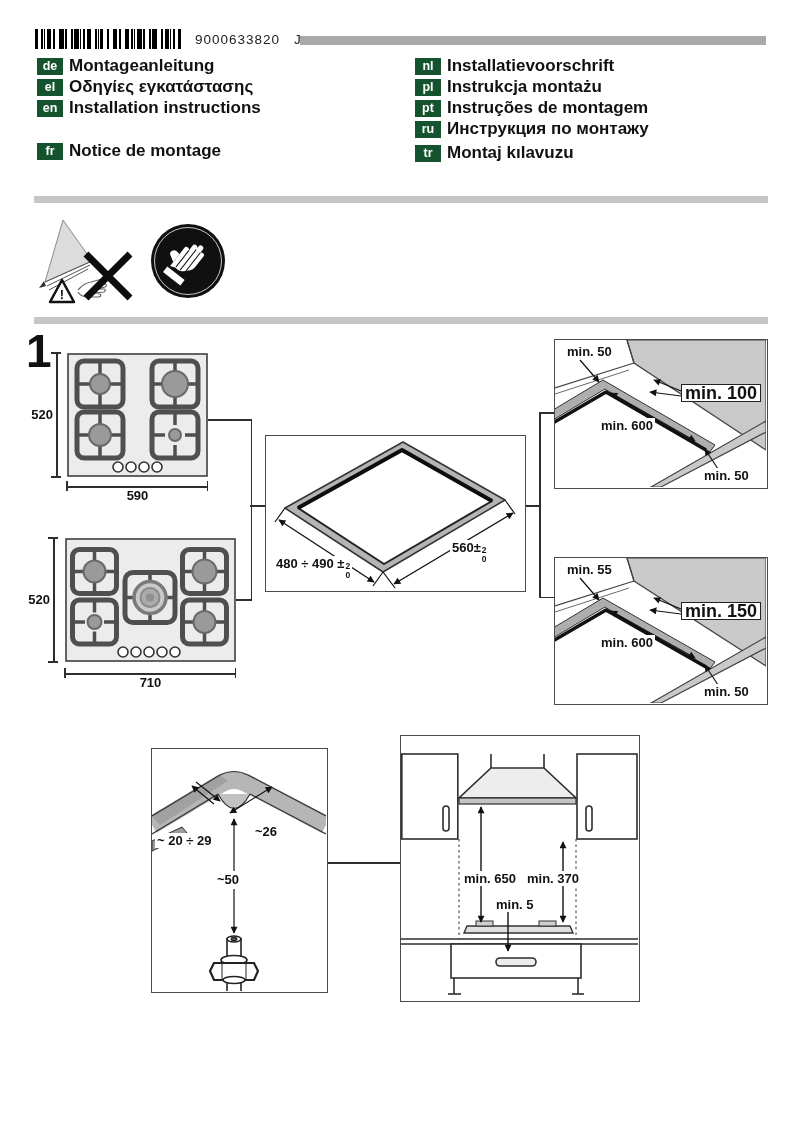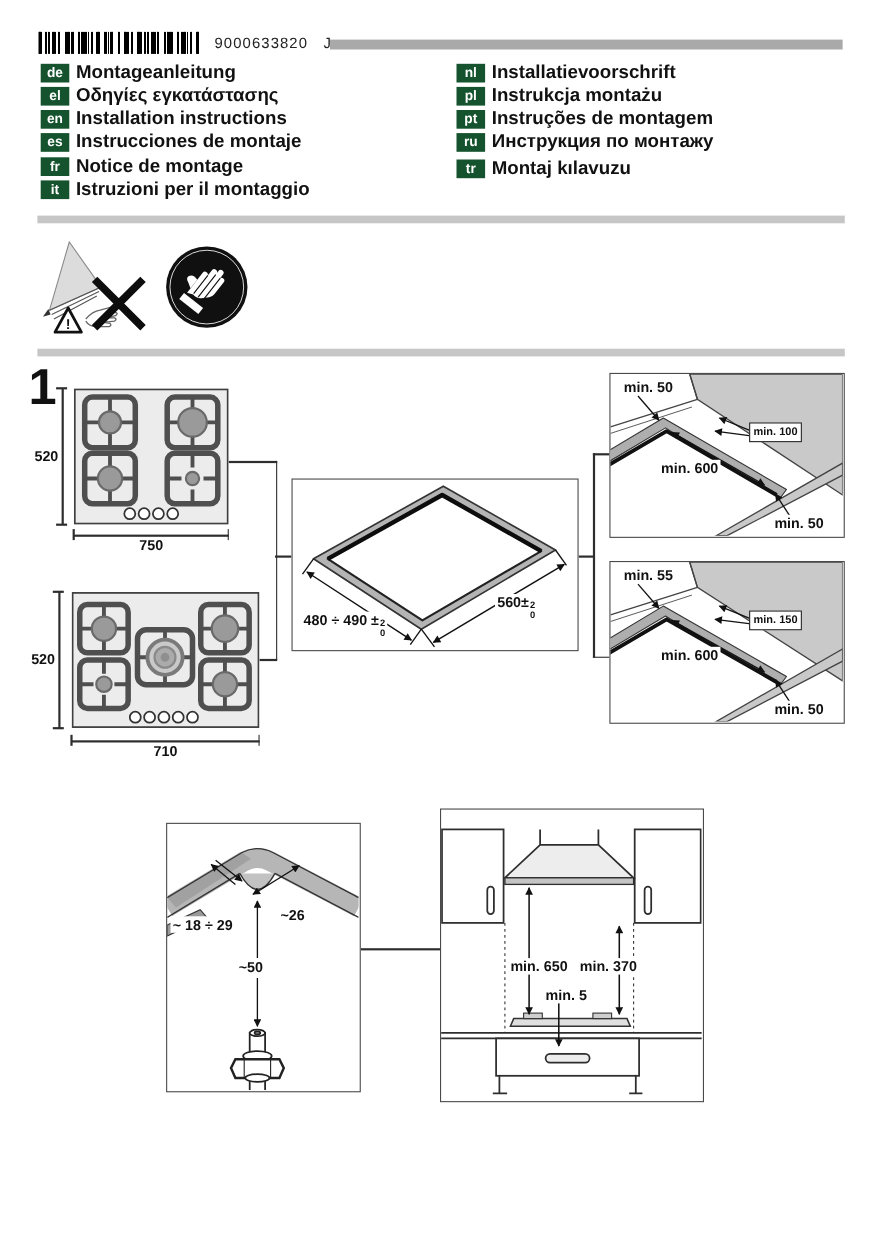--- a/index.html
+++ b/index.html
@@ -25,21 +25,21 @@
   .hline{position:absolute;height:1.5px;background:#2e2e2e;}
   .vline{position:absolute;width:1.5px;background:#2e2e2e;}
   .box{position:absolute;border:1.5px solid #4a4a4a;background:#fff;box-sizing:border-box;}
   .dim{position:absolute;font-weight:bold;font-size:13px;white-space:nowrap;}
   .dim.bg{background:#fff;padding:0 2px;text-align:center;}
   .dim.ctr{text-align:center;}
   .dim.rt{text-align:right;}
   .tkv{position:absolute;width:1.5px;height:10px;background:#2e2e2e;}
   .tkh{position:absolute;width:10px;height:1.5px;background:#2e2e2e;}
   .fignum{position:absolute;left:26px;top:328px;font-size:46px;font-weight:bold;line-height:1;}
-  .wlabel{position:absolute;background:#fff;border:1px solid #222;font-weight:bold;font-size:10px;
+  .wlabel{position:absolute;background:#fff;border:1px solid #222;font-weight:bold;font-size:18px;
           padding:0 3px;line-height:16px;white-space:nowrap;}
   .tol{display:inline-flex;flex-direction:column;font-size:8.5px;line-height:1.05;
        font-weight:bold;vertical-align:-1px;margin-left:1px;}
   .tol i{font-style:normal;}
 </style>
 </head>
 <body>
 
 <div class="page">
 
@@ -54,31 +54,23 @@
     <span class="lang-title">Montageanleitung</span>
   </div>
   <div class="lang-row" style="left:37px;top:78px">
     <span class="lang-badge">el</span>
     <span class="lang-title">Οδηγίες εγκατάστασης</span>
   </div>
   <div class="lang-row" style="left:37px;top:99px">
     <span class="lang-badge">en</span>
     <span class="lang-title">Installation instructions</span>
   </div>
-  <div class="lang-row" style="left:37px;top:120px">
-    <span class="lang-badge">es</span>
-    <span class="lang-title">Instrucciones de montaje</span>
-  </div>
   <div class="lang-row" style="left:37px;top:142px">
     <span class="lang-badge">fr</span>
     <span class="lang-title">Notice de montage</span>
-  </div>
-  <div class="lang-row" style="left:37px;top:163px">
-    <span class="lang-badge">it</span>
-    <span class="lang-title">Istruzioni per il montaggio</span>
   </div>
 
   <div class="lang-row" style="left:415px;top:57px">
     <span class="lang-badge">nl</span>
     <span class="lang-title">Installatievoorschrift</span>
   </div>
   <div class="lang-row" style="left:415px;top:78px">
     <span class="lang-badge">pl</span>
     <span class="lang-title">Instrukcja montażu</span>
   </div>
@@ -147,21 +139,21 @@
         <circle cx="90" cy="114" r="5"></circle>
     </g>
   </svg>
   <div class="vline" style="left:56px;top:353px;height:124px"></div>
   <div class="tkh" style="left:51px;top:352px"></div>
   <div class="tkh" style="left:51px;top:476px"></div>
   <div class="dim rt" style="left:28px;top:407px;width:25px">520</div>
   <div class="hline" style="left:67px;top:486px;width:141px"></div>
   <div class="tkv" style="left:66px;top:481px"></div>
   <div class="tkv" style="left:206.5px;top:481px"></div>
-  <div class="dim ctr" style="left:67px;top:488px;width:141px">750</div>
+  <div class="dim ctr" style="left:67px;top:488px;width:141px">590</div>
 
   <svg class="abs" style="left:65px;top:538px" width="171" height="124" viewBox="0 0 171 124">
     <rect x="1" y="1" width="169" height="122" fill="#ececec" stroke="#3f3f3f" stroke-width="1.6"></rect>
     <g stroke="#4f4f4f" fill="none">
       <rect x="7.5" y="11.5" width="44" height="44" rx="7" stroke-width="5"></rect>
       <path d="M29.5,11.5 V24 M29.5,43 V55.5 M7.5,33.5 H20 M39,33.5 H51.5" stroke-width="3.5"></path>
       <rect x="117.5" y="11.5" width="44" height="44" rx="7" stroke-width="5"></rect>
       <path d="M139.5,11.5 V24 M139.5,43 V55.5 M117.5,33.5 H130 M149,33.5 H161.5" stroke-width="3.5"></path>
       <rect x="7.5" y="62" width="44" height="44" rx="7" stroke-width="5"></rect>
       <path d="M29.5,62 V74.5 M29.5,93.5 V106 M7.5,84 H20 M39,84 H51.5" stroke-width="3.5"></path>
@@ -253,21 +245,21 @@
       <line x1="126" y1="56" x2="95" y2="52" stroke="#111" stroke-width="1.2" marker-end="url(#mCl1)"></line>
       <line x1="56" y1="53" x2="140" y2="101" stroke="#111" stroke-width="1.2" marker-start="url(#mCl1)" marker-end="url(#mCl1)"></line>
       <line x1="163" y1="129" x2="150" y2="109" stroke="#111" stroke-width="1.2" marker-end="url(#mCl1)"></line>
     </svg>
     <div class="dim" style="left:12px;top:4px">min. 50</div>
     <div class="wlabel" style="left:126px;top:44px">min. 100</div>
     <div class="dim bg" style="left:44px;top:78px">min. 600</div>
     <div class="dim bg" style="left:147px;top:128px">min. 50</div>
   </div>
 
-  <div class="box" style="left:554px;top:510px;width:214px;height:148px">
+  <div class="box" style="left:554px;top:557px;width:214px;height:148px">
     <svg width="211" height="145" viewBox="0 0 211 145">
       <defs>
         <marker id="mCl2" viewBox="0 0 10 10" refX="9" refY="5" markerWidth="9" markerHeight="7" markerUnits="userSpaceOnUse" orient="auto-start-reverse">
           <path d="M0,0 L10,5 L0,10 z" fill="#111"></path>
         </marker>
       </defs>
       <polygon points="72,0 211,0 211,108 79,23" fill="#c9c9c9" stroke="#444" stroke-width="1.2"></polygon>
       <line x1="72" y1="0" x2="79" y2="23" stroke="#444" stroke-width="1.2"></line>
       <line x1="0" y1="48" x2="79" y2="23" stroke="#444" stroke-width="1.2"></line>
       <line x1="0" y1="54" x2="74" y2="30" stroke="#444" stroke-width="0.8"></line>
@@ -313,21 +305,21 @@
         <ellipse cx="82" cy="190" rx="2.6" ry="1.4" fill="#999"></ellipse>
         <ellipse cx="82" cy="211" rx="13" ry="4.5"></ellipse>
         <path d="M62,214 L102,214 L106,222 L102,231 L62,231 L58,222 Z" stroke-width="2.2"></path>
         <line x1="70" y1="214" x2="70" y2="231" stroke-width="1"></line>
         <line x1="94" y1="214" x2="94" y2="231" stroke-width="1"></line>
         <ellipse cx="82" cy="231" rx="11" ry="3.5"></ellipse>
         <line x1="75" y1="234" x2="75" y2="242"></line>
         <line x1="89" y1="234" x2="89" y2="242"></line>
       </g>
     </svg>
-    <div class="dim bg" style="left:3px;top:84px">~ 18 ÷ 29</div>
+    <div class="dim bg" style="left:3px;top:84px">~ 20 ÷ 29</div>
     <div class="dim bg" style="left:101px;top:75px">~26</div>
     <div class="dim bg" style="left:63px;top:123px">~50</div>
   </div>
 
   <div class="box" style="left:400px;top:735px;width:240px;height:267px">
     <svg width="237" height="264" viewBox="0 0 237 264">
       <defs>
         <marker id="mHood" viewBox="0 0 10 10" refX="9" refY="5" markerWidth="9" markerHeight="7" markerUnits="userSpaceOnUse" orient="auto-start-reverse">
           <path d="M0,0 L10,5 L0,10 z" fill="#111"></path>
         </marker>

